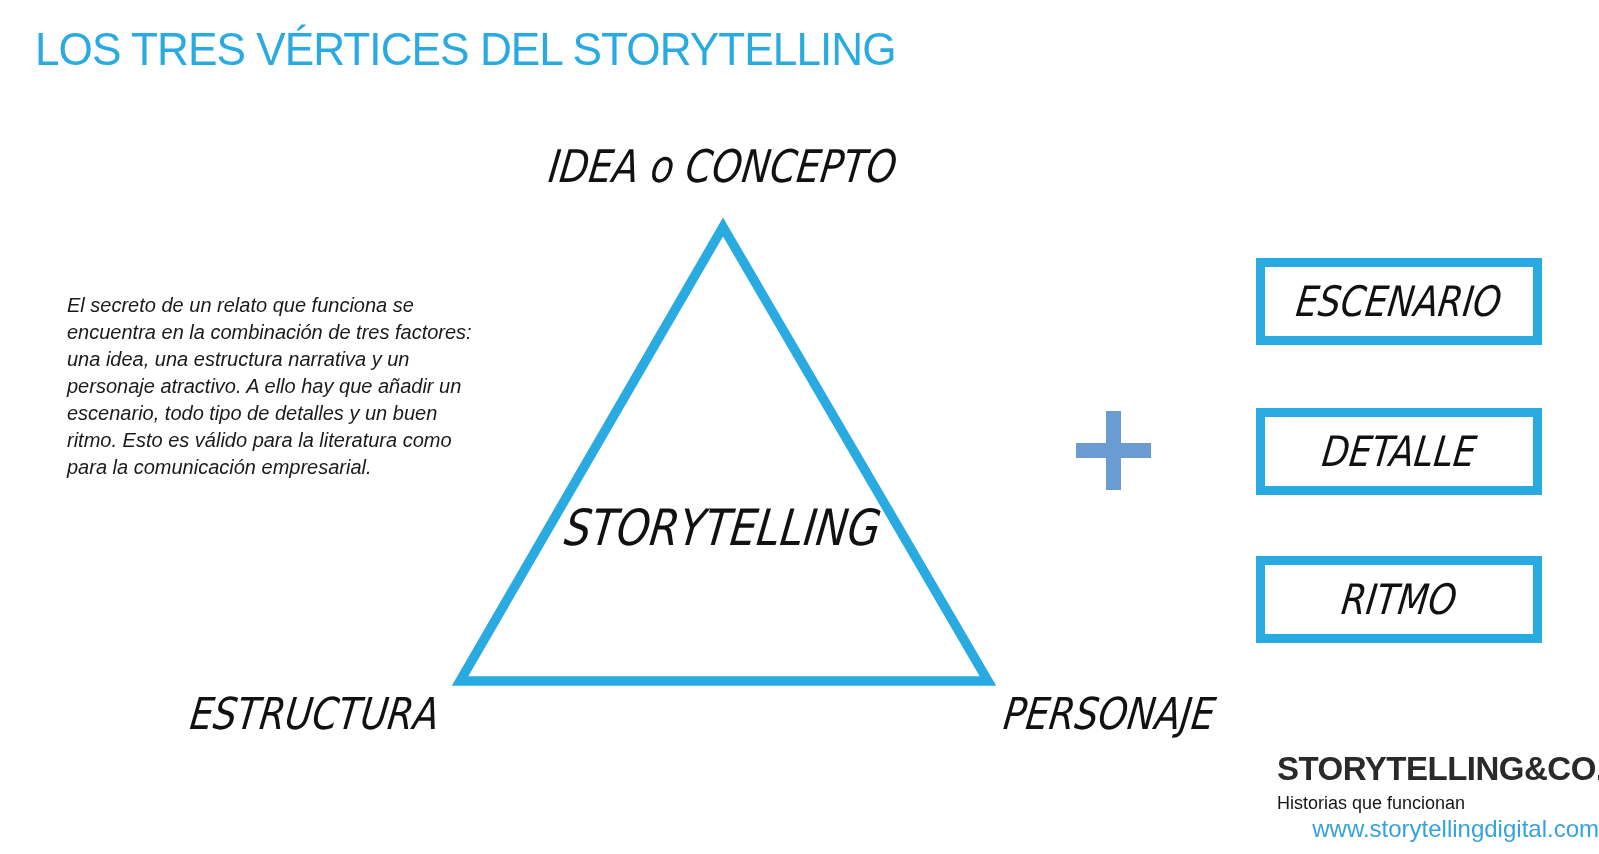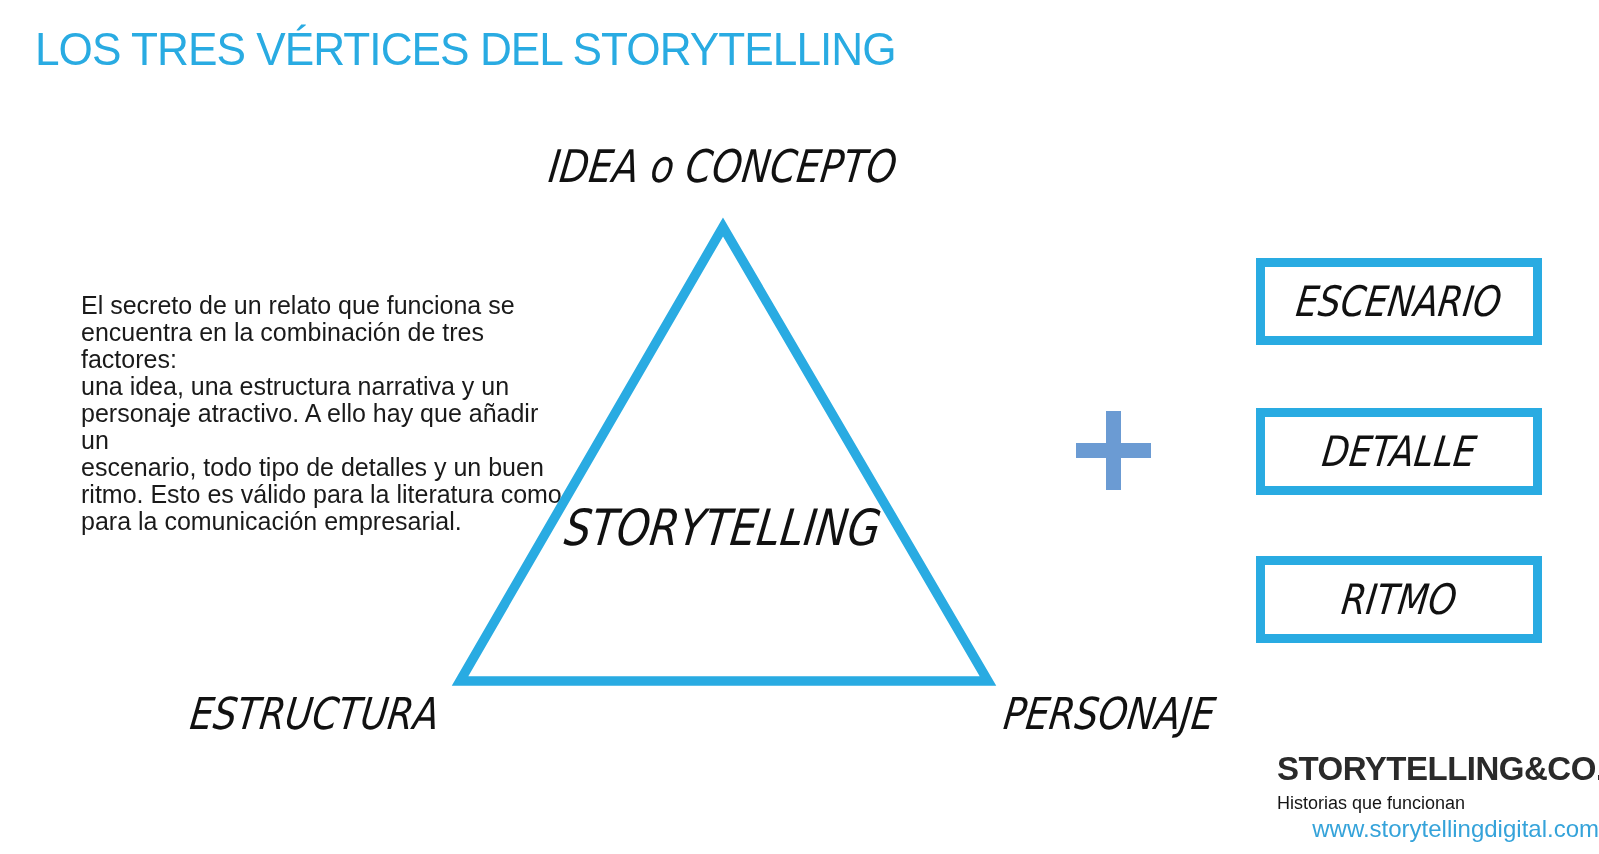--- a/index.html
+++ b/index.html
@@ -25,24 +25,25 @@
     font-weight: 400;
     letter-spacing: -1px;
     color: var(--accent, #29abe2);
     white-space: nowrap;
     transform: scaleX(0.96);
     transform-origin: left top;
   }
 
   
   .intro {
-    left: 81px;
+    left: 67px;
     top: 292px;
     width: 485px;
-    font-size: 25px;
+    font-size: 20px;
+    font-style: italic;
     line-height: 27px;
     white-space: pre-line;
     color: var(--ink, #1a1a1a);
   }
 
   
   .triangle-svg {
     left: 0;
     top: 0;
     width: 1599px;

